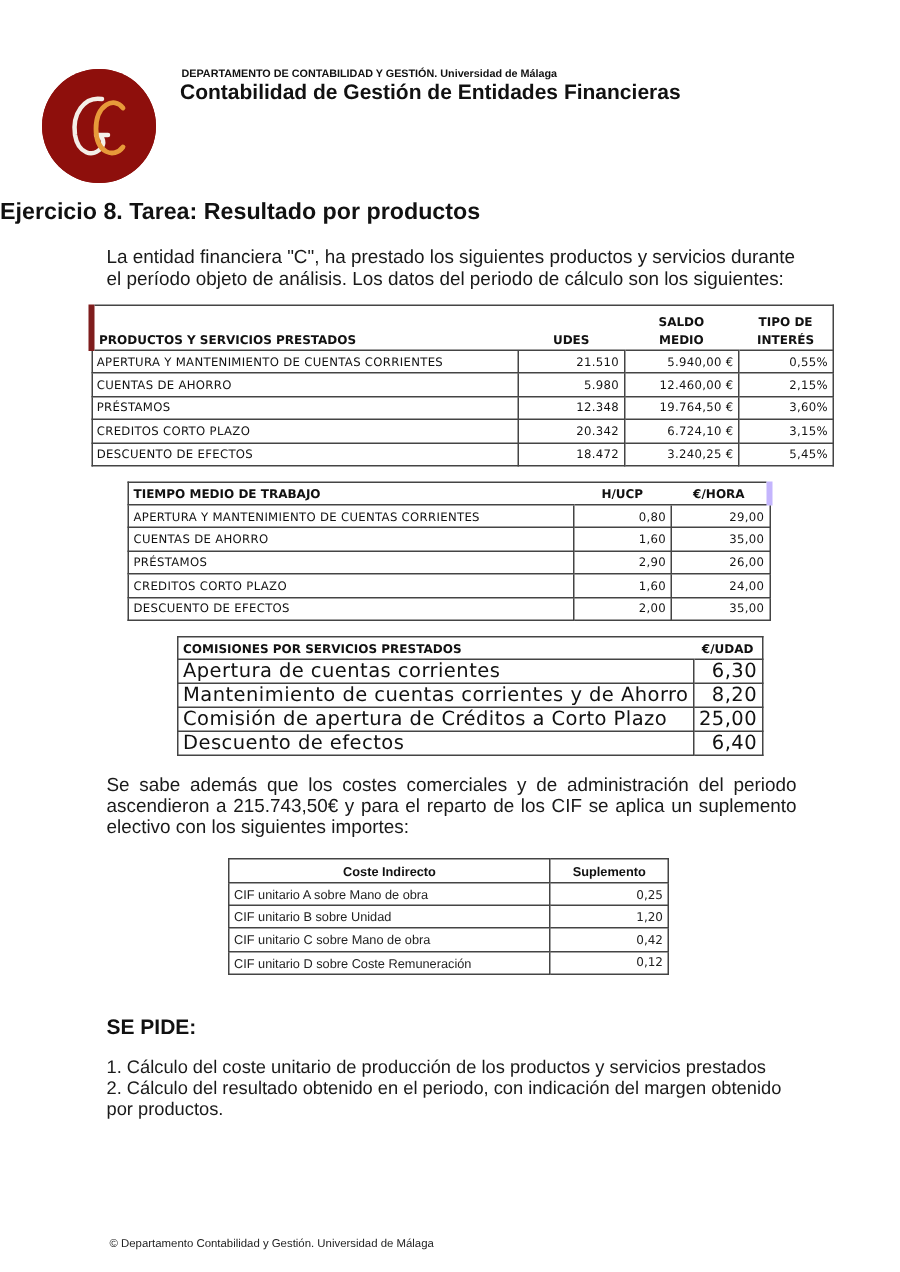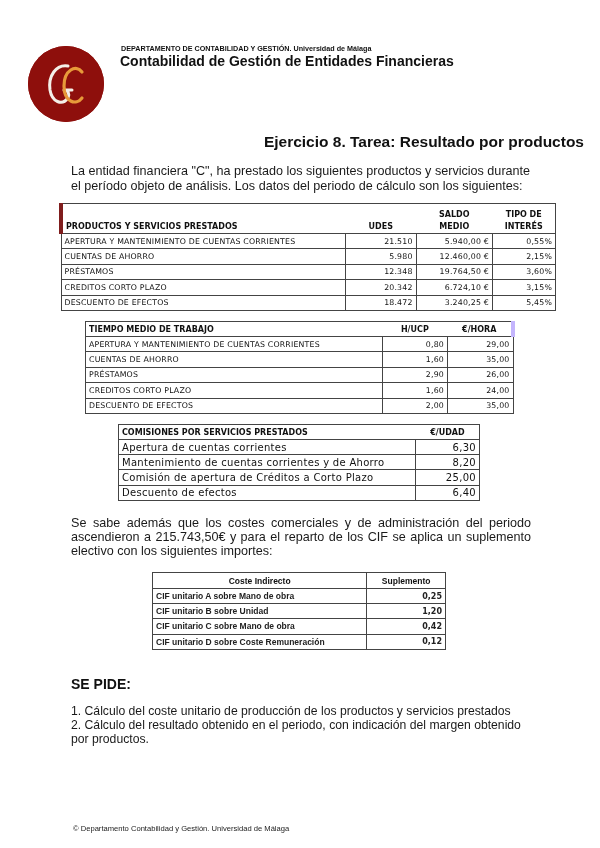--- a/index.html
+++ b/index.html
@@ -14,22 +14,22 @@
 
   .dept {
     position: absolute; left: 121px; top: 44px;
     font-size: 7.2px; font-weight: bold; letter-spacing: 0; color: #111;
   }
   .course {
     position: absolute; left: 120px; top: 53px;
     font-size: 14px; font-weight: bold; color: #111;
   }
   .title {
-    position: absolute; left: 0; width: 584px; top: 133px; text-align: right;
-    font-size: 15.5px; font-weight: bold; padding-left: 35px;
+    position: absolute; left: 0; width: 584px; top: 133px; text-align: left;
+    font-size: 15.5px; font-weight: bold;
   }
   .intro {
     position: absolute; left: 71px; top: 164px; width: 470px;
     font-size: 12.6px; line-height: 15px; color: #1a1a1a;
   }
 
   table { border-collapse: collapse; position: absolute; }
   td, th { border: 1px solid #444; padding: 0 3px; white-space: nowrap; }
 
   
@@ -55,34 +55,34 @@
   .t2 td.num { text-align: right; }
   .t2 .c1 { width: 298px; }
   .t2 .c2 { width: 66px; }
   .t2 .c3 { width: 66px; }
 
   
   .t3 { left: 118px; top: 424px; width: 362px; font-family: "DejaVu Sans", sans-serif; }
   .t3 th { font-size: 8px; font-weight: bold; height: 15px; border-left: none; border-right: none; }
   .t3 th.first { border-left: 1px solid #444; text-align: left; }
   .t3 th.last { border-right: 1px solid #444; text-align: center; }
-  .t3 td { font-size: 10px; height: 15.2px; letter-spacing: 0.3px; }
+  .t3 td { font-size: 13px; height: 15.2px; letter-spacing: 0.3px; }
   .t3 td.num { text-align: right; }
   .t3 .c1 { width: 298px; }
   .t3 .c2 { width: 64px; }
 
   .para2 {
     position: absolute; left: 71px; top: 516px; width: 460px;
     font-size: 12.6px; line-height: 14px; text-align: justify; color: #1a1a1a;
   }
 
   
   .t4 { left: 152px; top: 572px; width: 294px; font-family: "Liberation Sans", sans-serif; }
   .t4 th { font-size: 8.5px; font-weight: bold; height: 16px; text-align: center; }
-  .t4 td { font-size: 8.5px; height: 15.2px; color: #222; font-weight: bold; }
+  .t4 td { font-size: 8.5px; height: 15.2px; color: #222; }
   .t4 td.num { text-align: right; font-family: "DejaVu Sans", sans-serif; font-size: 8px; }
   .t4 .c1 { width: 215px; }
   .t4 .c2 { width: 79px; }
 
   .sepide {
     position: absolute; left: 71px; top: 676px; font-size: 14px; font-weight: bold;
   }
   .req {
     position: absolute; left: 71px; top: 704px; width: 470px;
     font-size: 12.2px; line-height: 14px; color: #1a1a1a;

